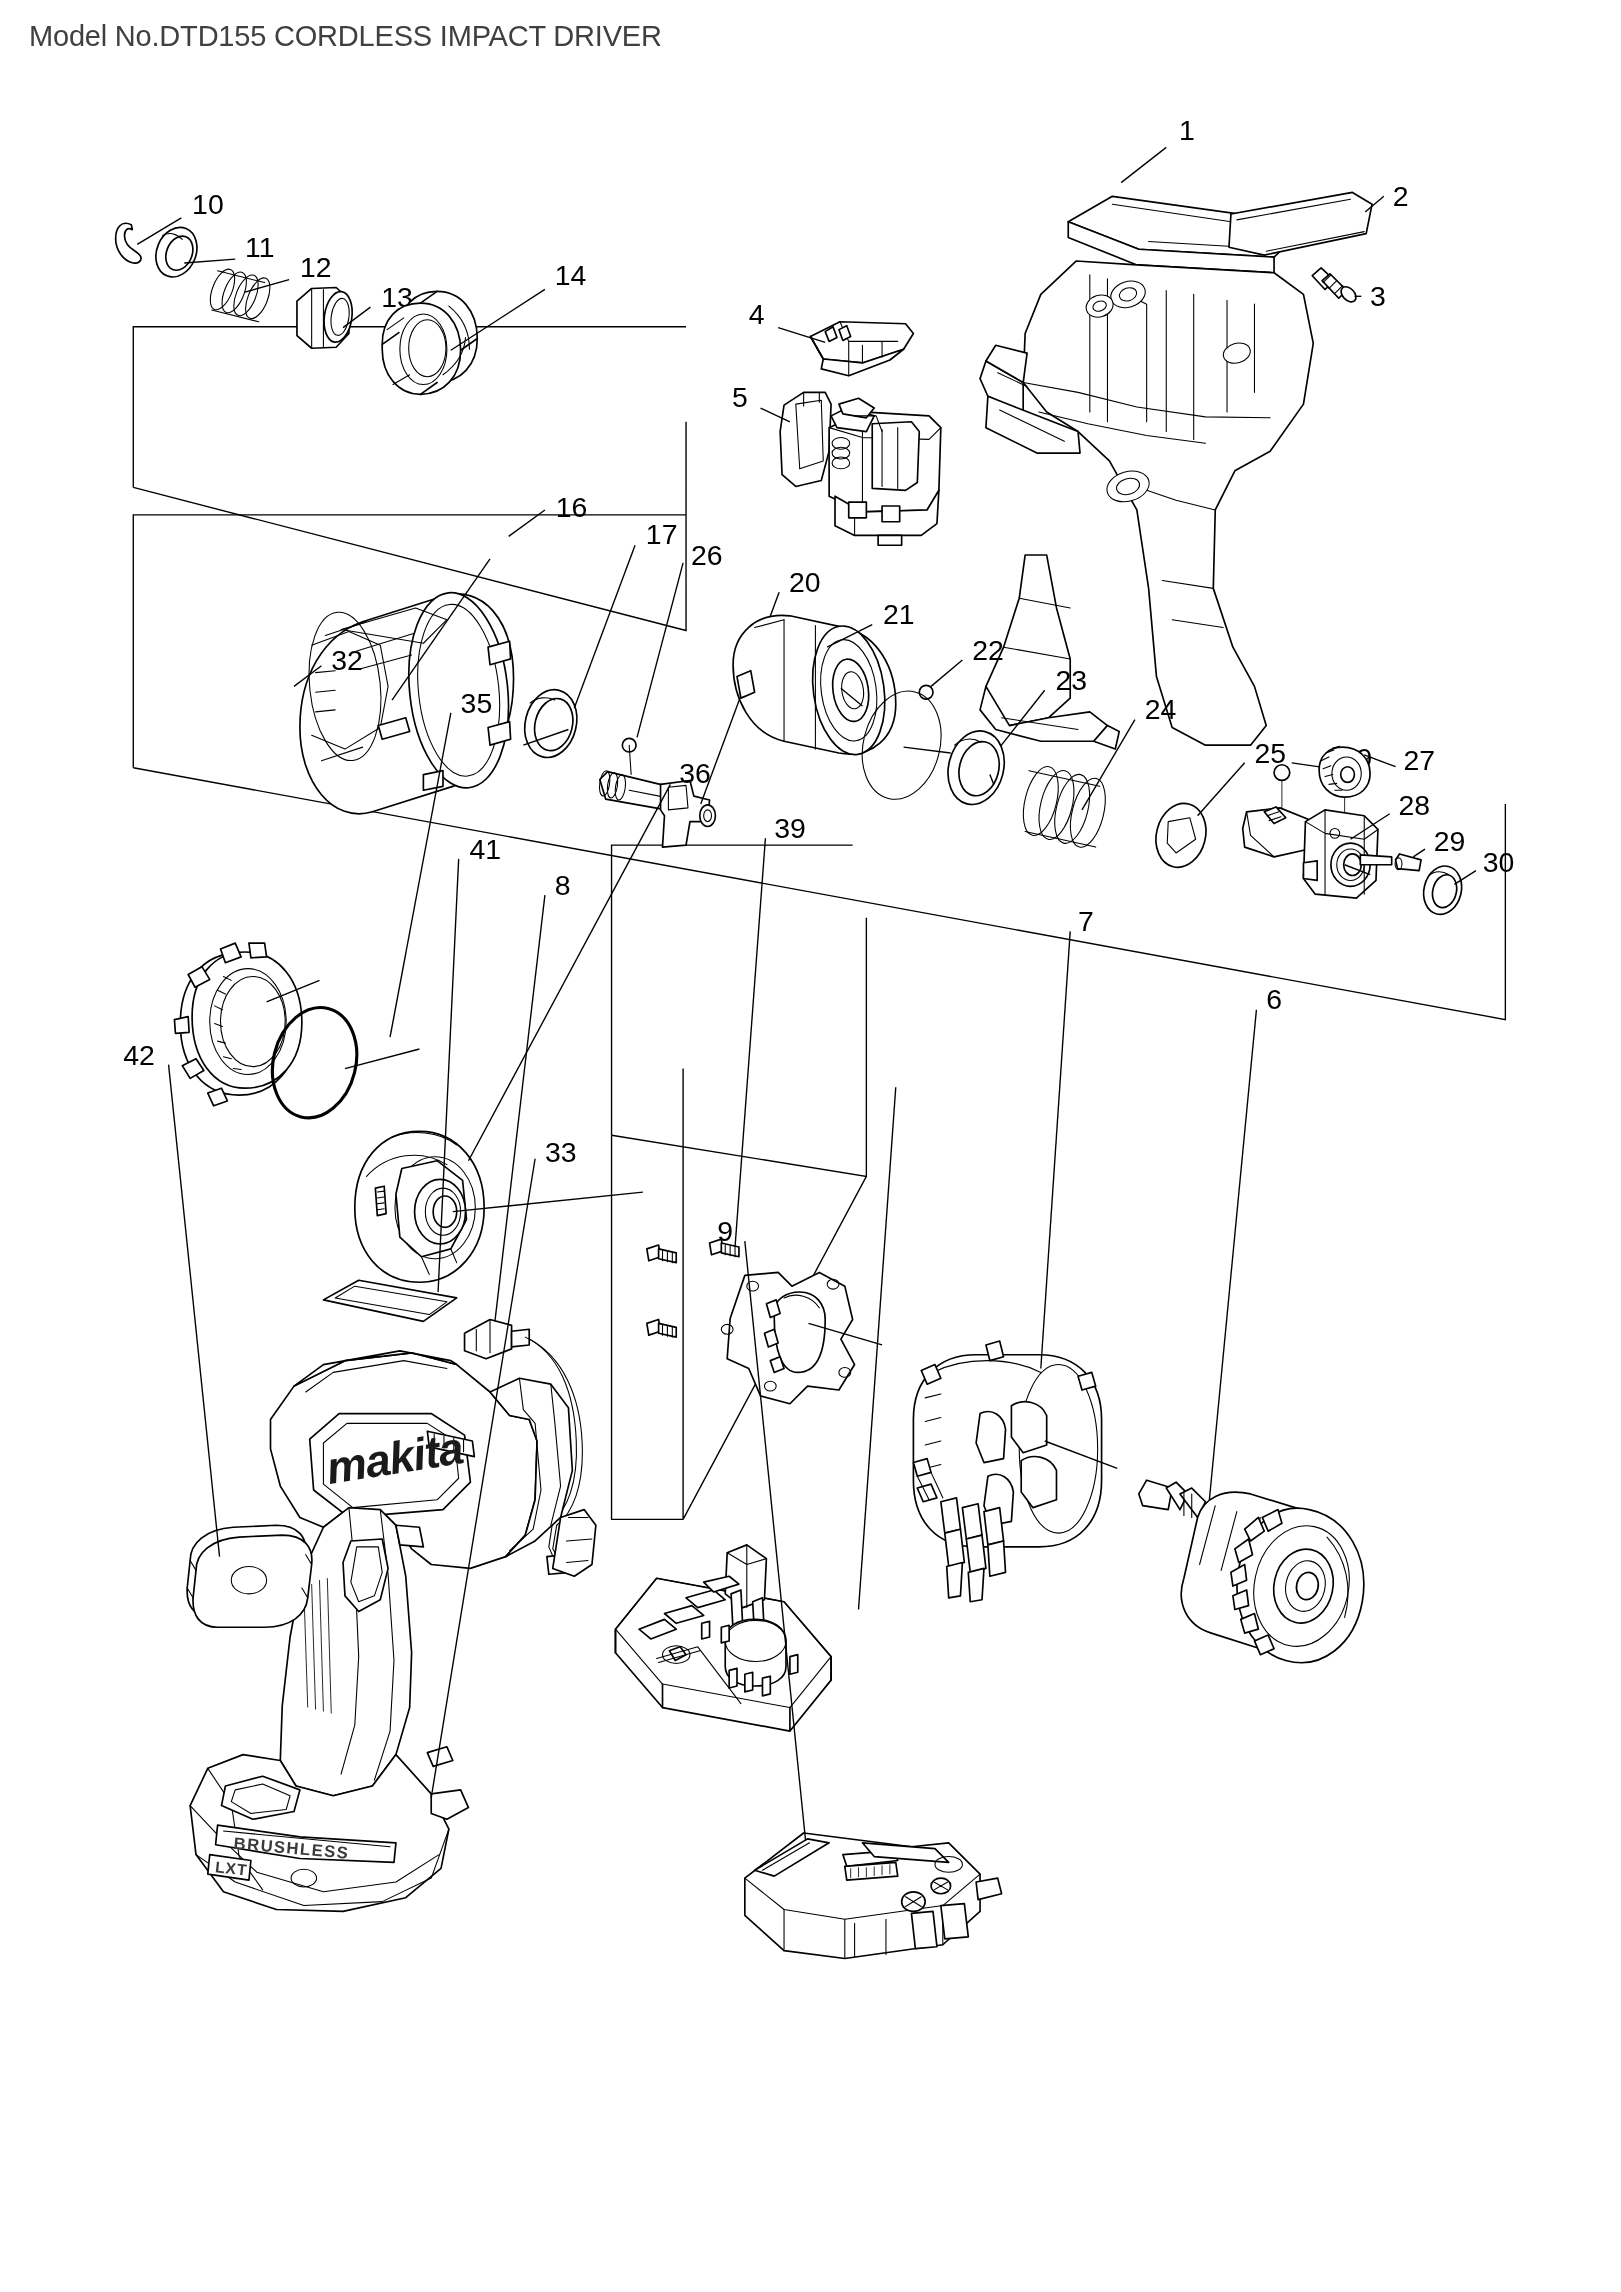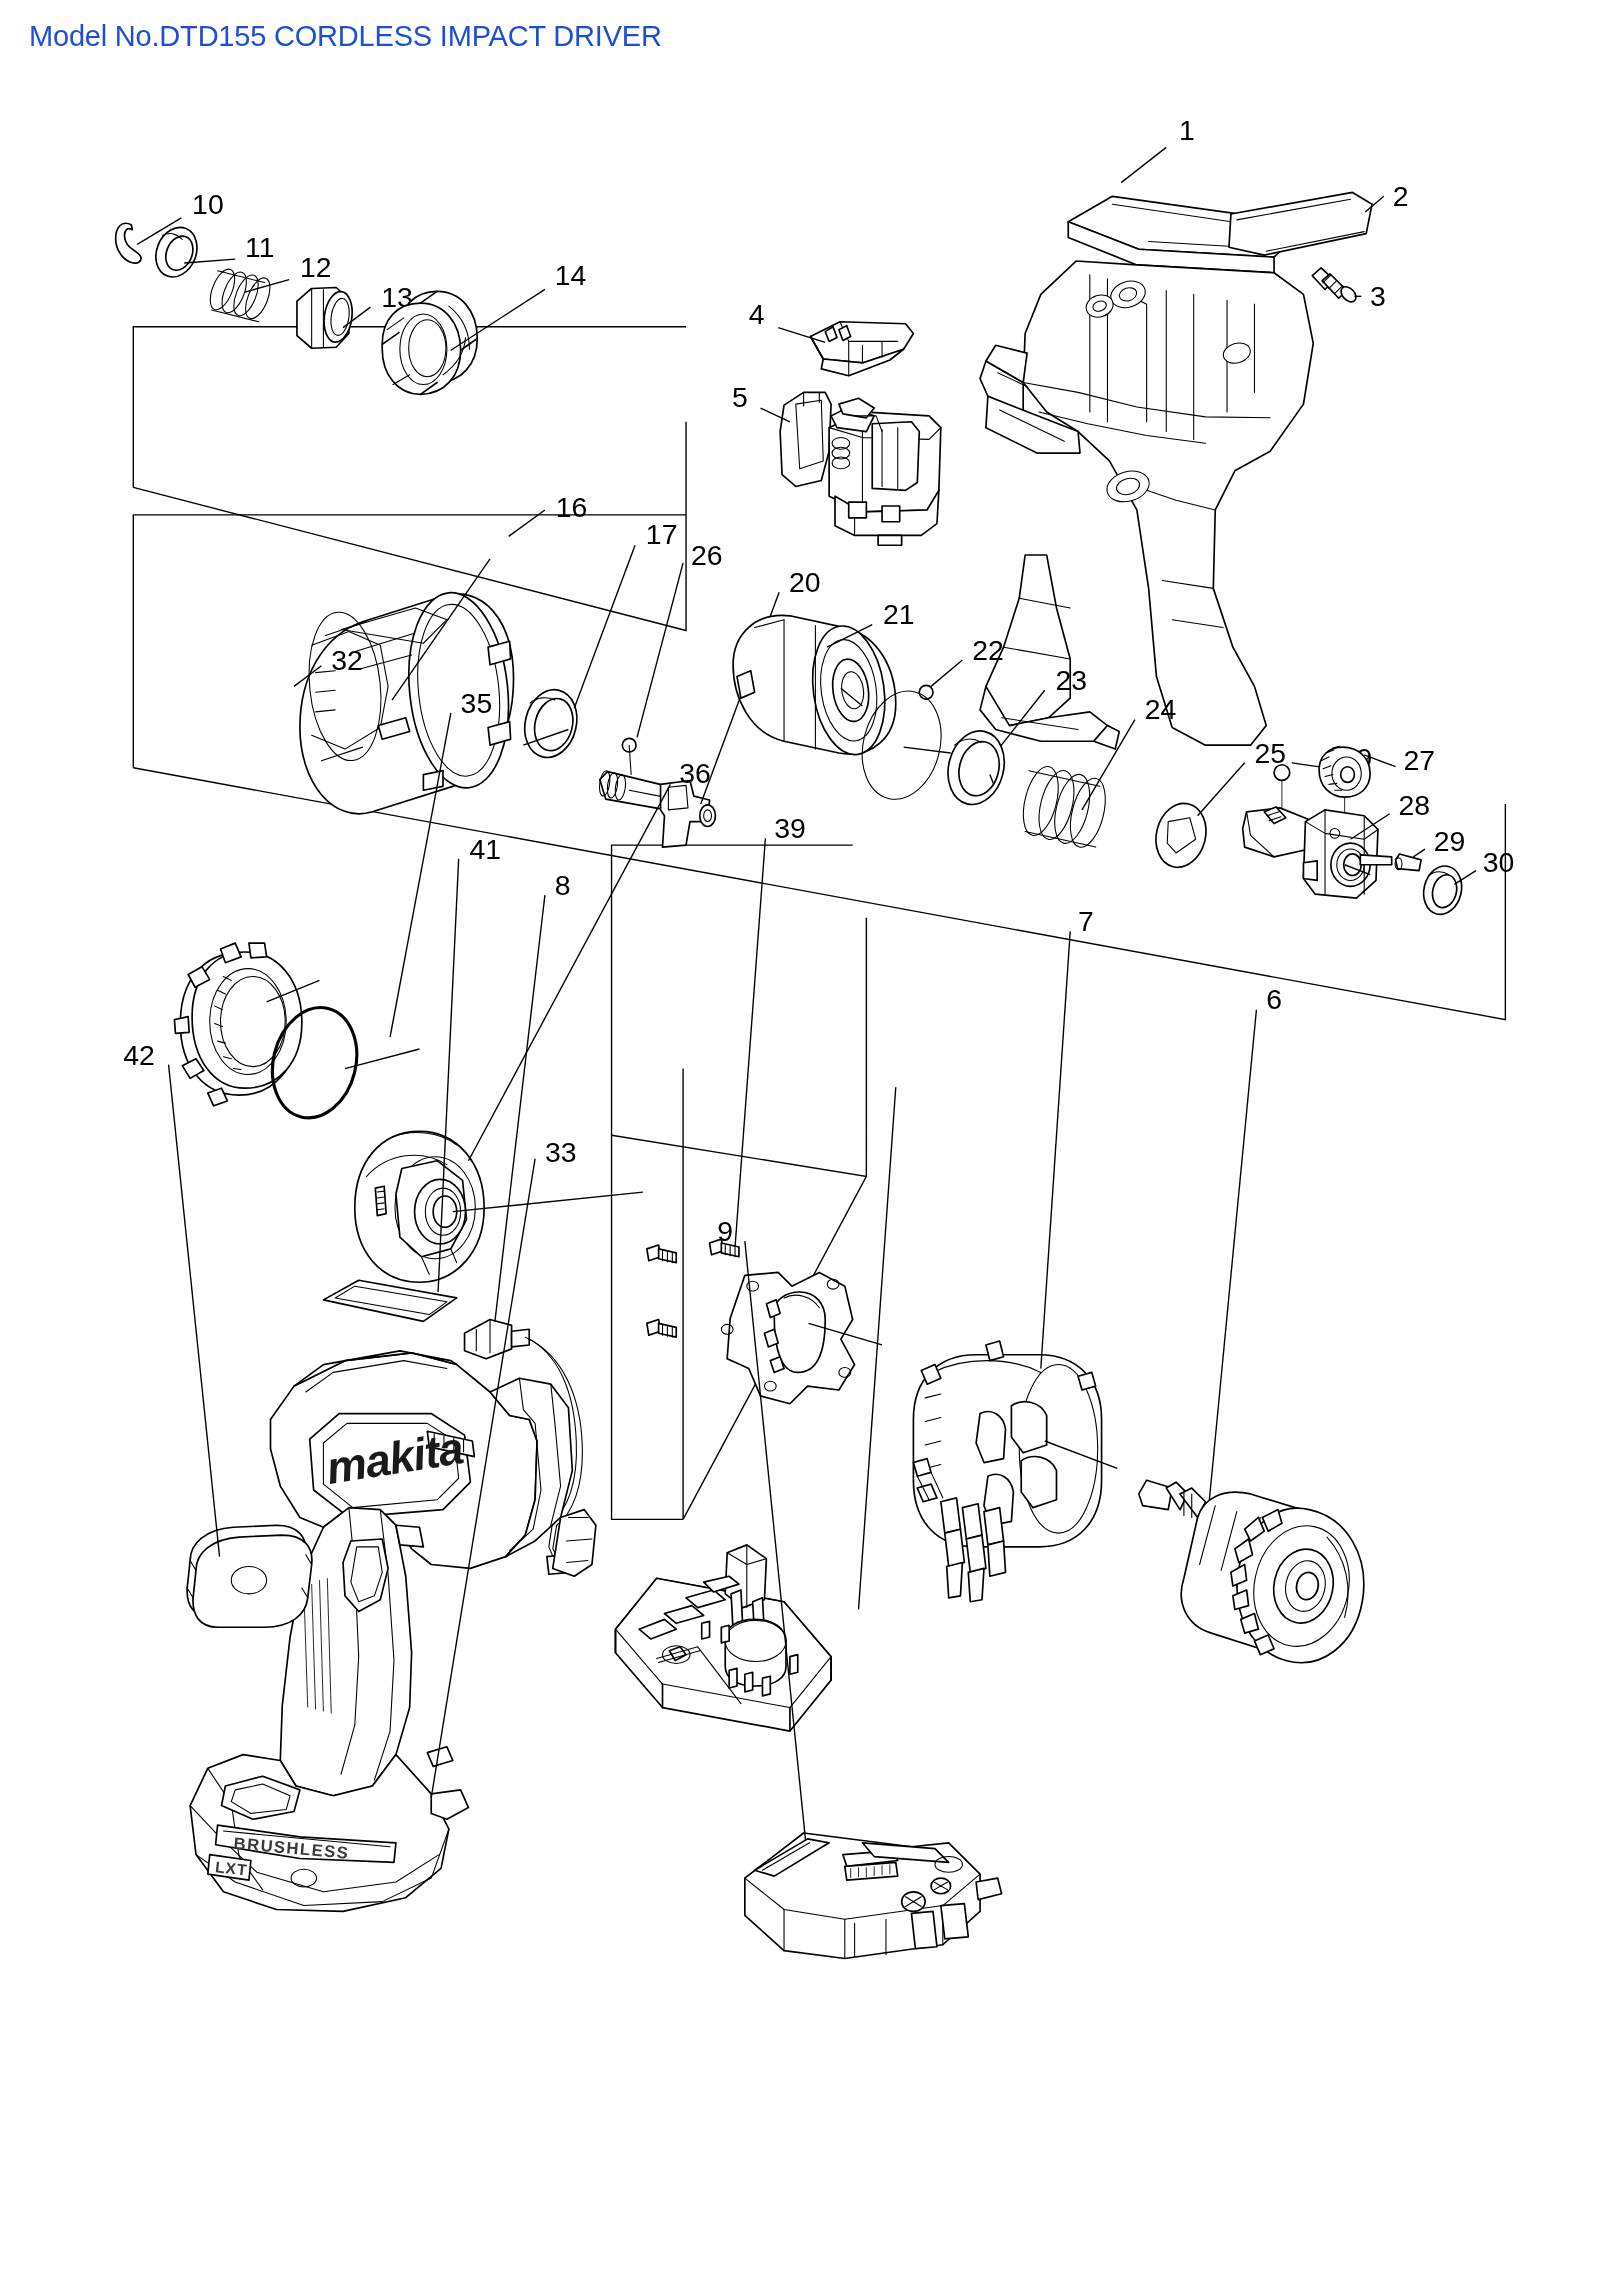--- a/index.html
+++ b/index.html
@@ -1,18 +1,18 @@
 <!DOCTYPE html>
 <html><head>
 <meta charset="utf-8">
 <style>
   html,body{margin:0;padding:0;background:#ffffff;}
   body{width:1621px;height:2293px;font-family:"Liberation Sans",sans-serif;color:#000;overflow:hidden;position:relative;}
   #sheet{position:relative;width:1621px;height:2293px;background:#fff;}
-  #title{position:absolute;left:29px;top:19.6px;font-size:29px;letter-spacing:-0.2px;color:#1d4ed8;white-space:nowrap;}
+  #title{position:absolute;left:29px;top:19.6px;font-size:29px;letter-spacing:-0.2px;color:#404040;white-space:nowrap;}
   #canvas{position:absolute;left:0;top:0;width:1621px;height:2293px;}
   .callout{font-family:"Liberation Sans",sans-serif;font-size:29px;fill:#000;}
   .lead{stroke:#000;stroke-width:1.4;fill:none;}
   .bracket{stroke:#000;stroke-width:1.4;fill:none;}
   .ol{stroke:#000;fill:#ffffff;stroke-width:1.7;stroke-linejoin:round;stroke-linecap:round;}
   .ol2{stroke:#000;fill:none;stroke-width:1.5;stroke-linejoin:round;stroke-linecap:round;}
   .thin{stroke:#000;fill:none;stroke-width:1.1;stroke-linejoin:round;stroke-linecap:round;}
   .thinf{stroke:#000;fill:#fff;stroke-width:1.1;stroke-linejoin:round;stroke-linecap:round;}
   .hair{stroke:#000;fill:none;stroke-width:0.85;}
   .logo{font-family:"Liberation Sans",sans-serif;font-weight:bold;font-style:italic;fill:#1a1a1a;}

